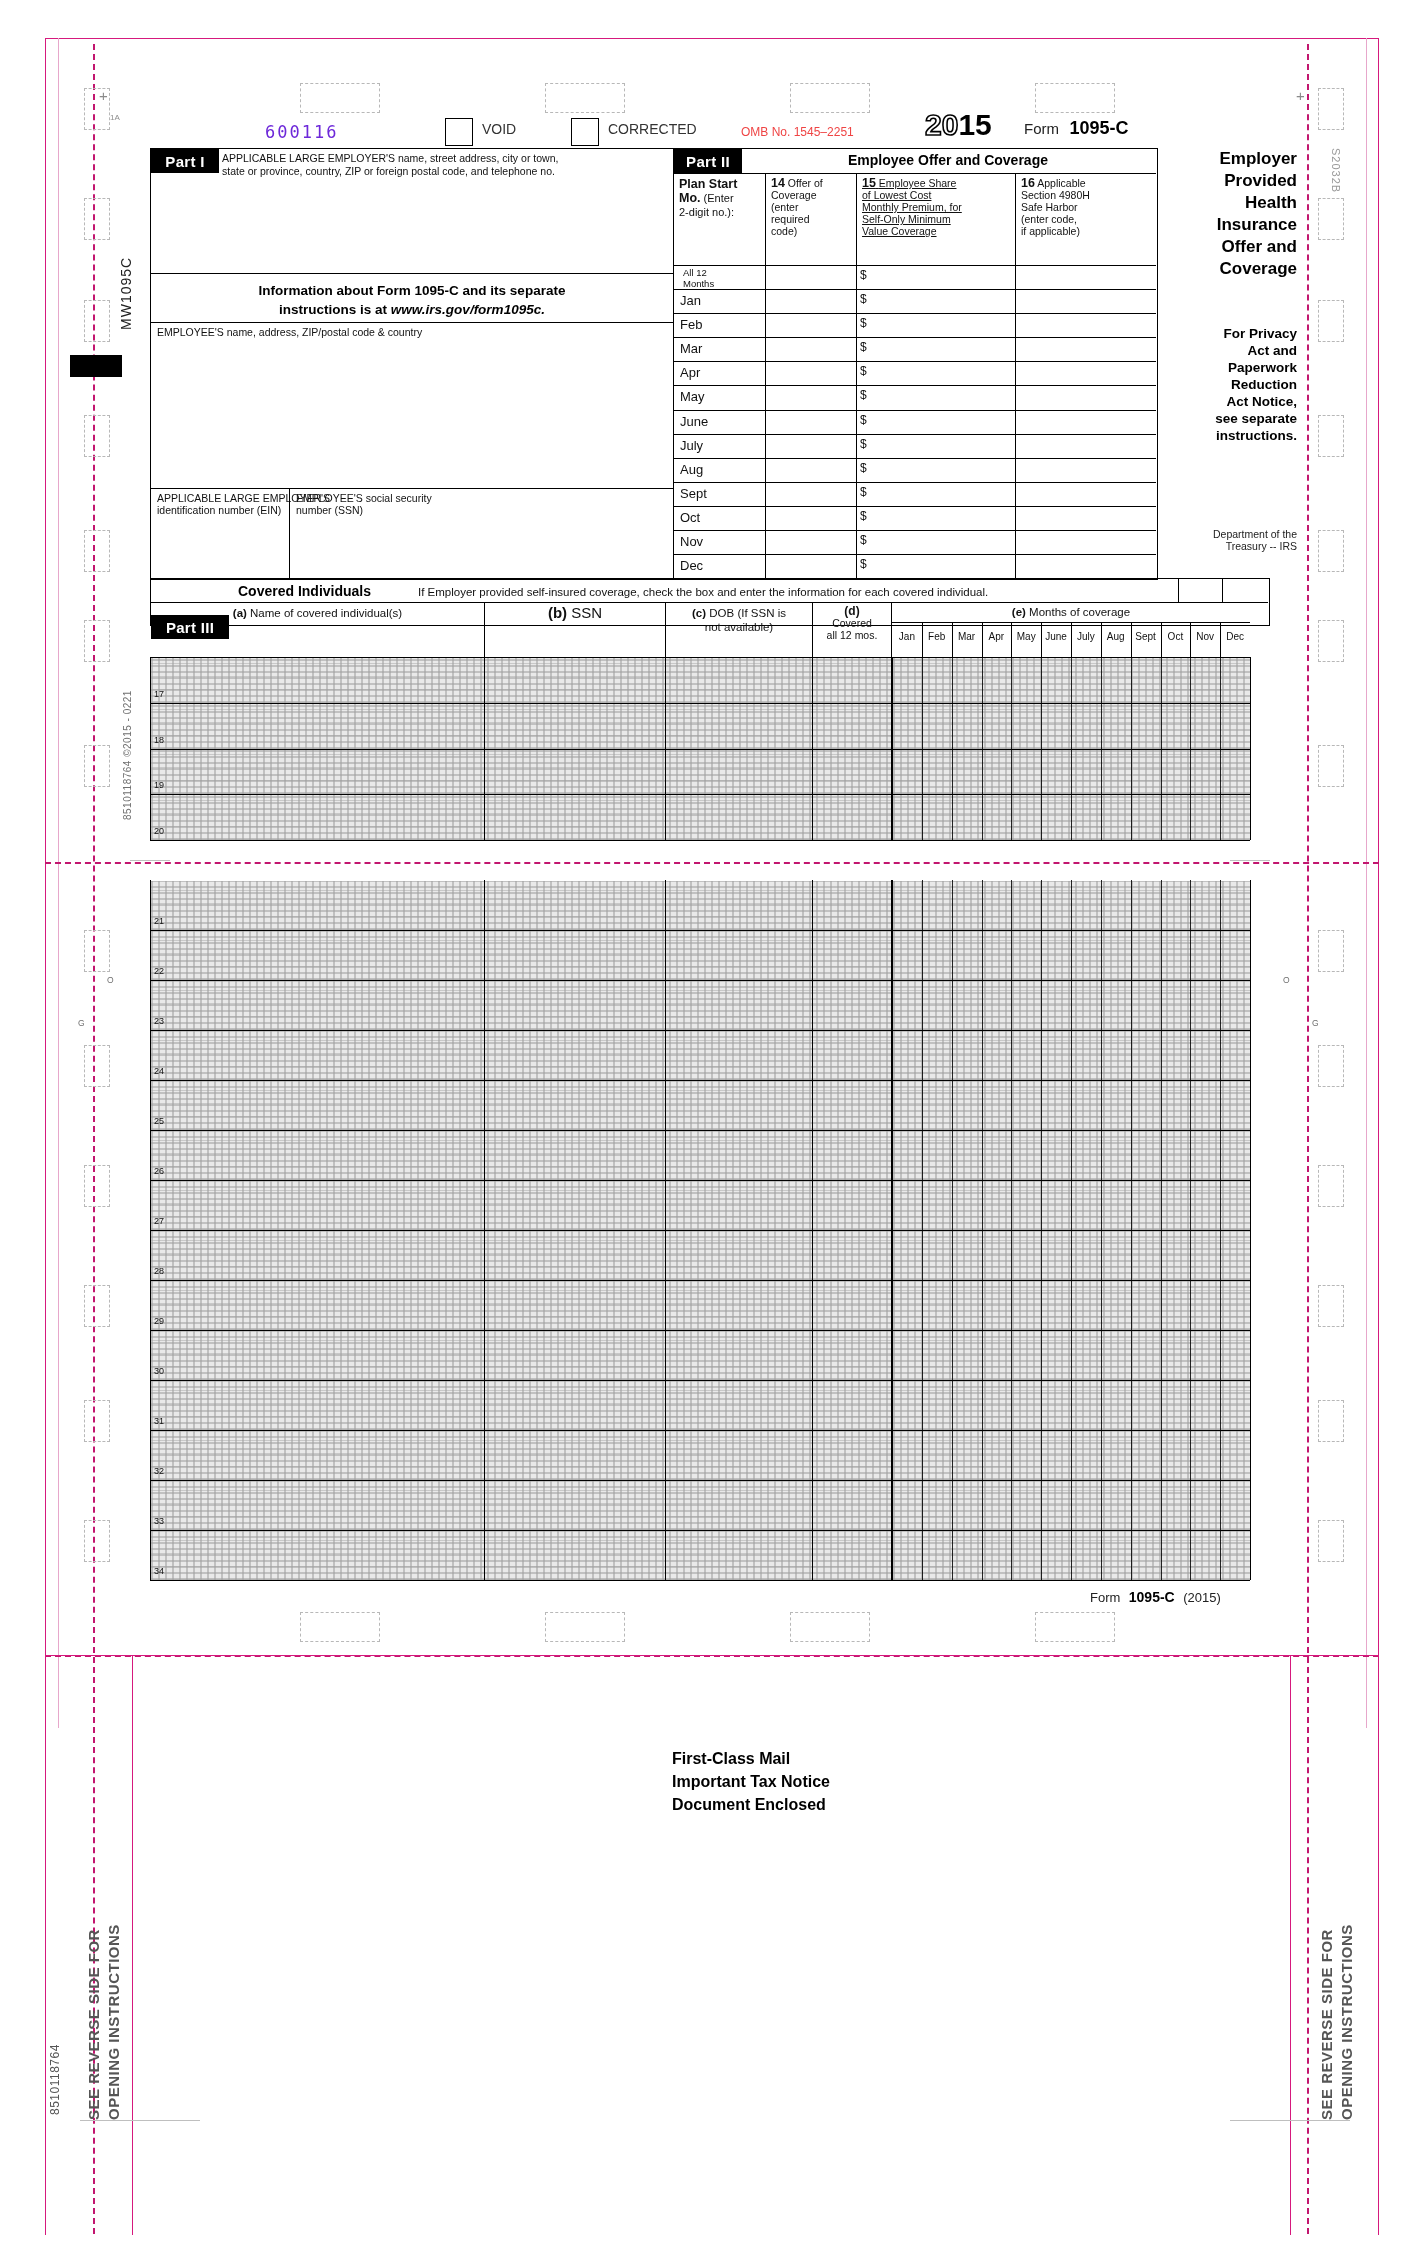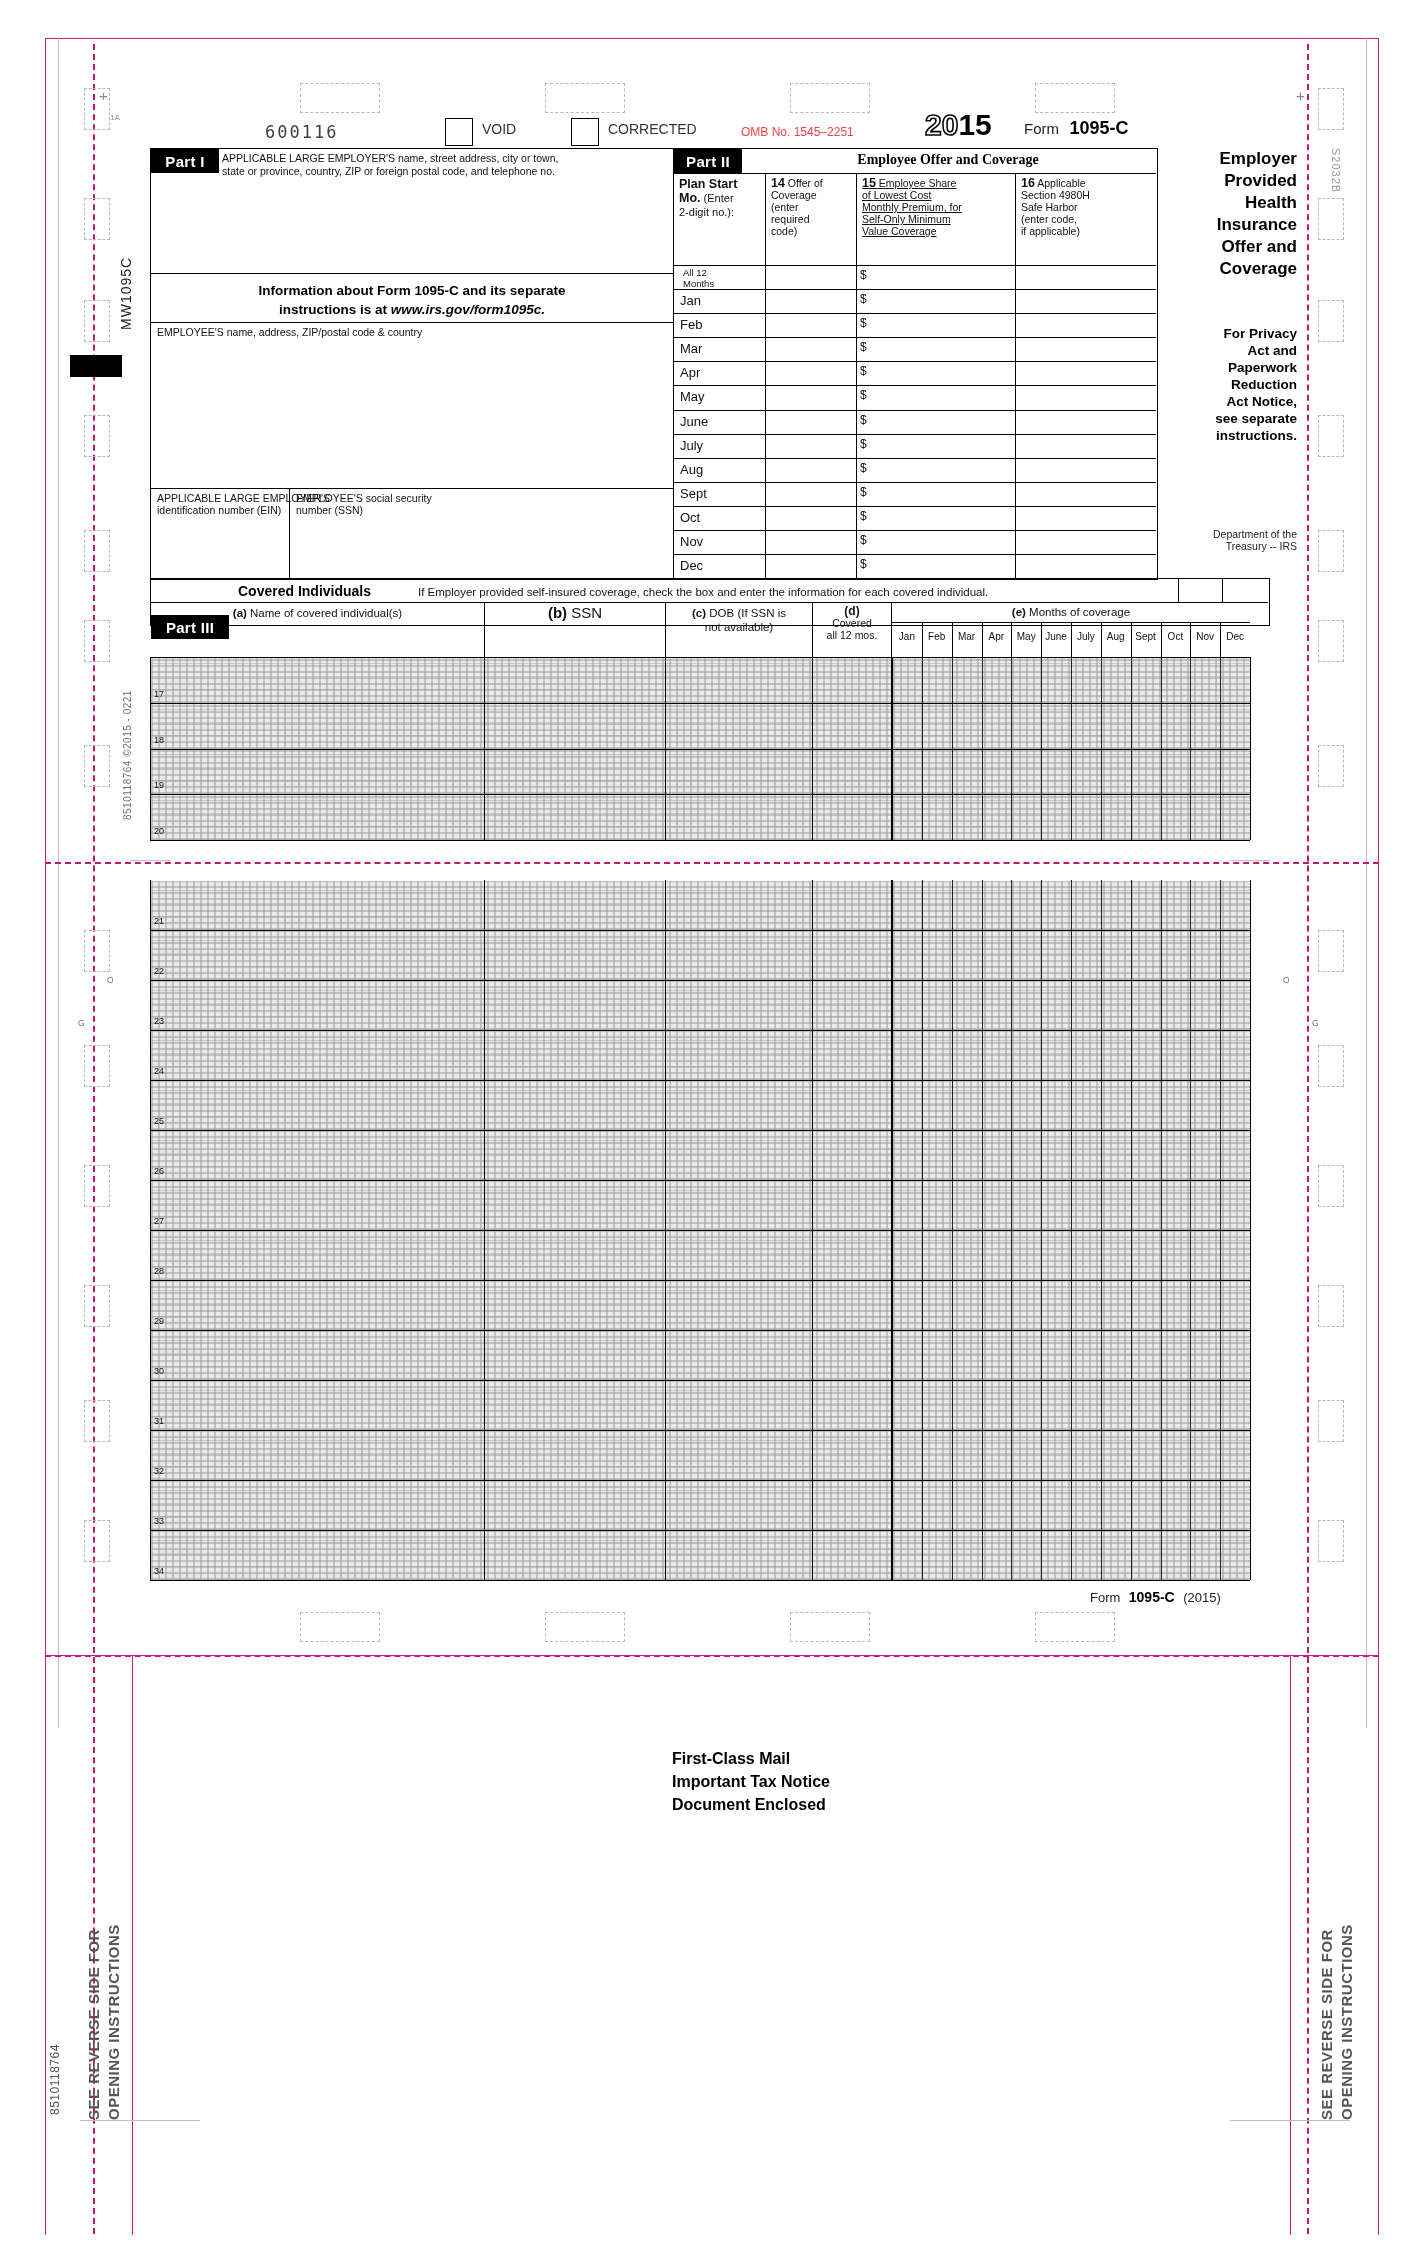--- a/index.html
+++ b/index.html
@@ -139,21 +139,21 @@
   <div class="vtxt vup" style="left:118px;top:330px;font-size:14px;color:#222;letter-spacing:1px;">MW1095C</div>
   <div class="vtxt vup" style="left:122px;top:820px;font-size:10px;color:#6f6f6f;letter-spacing:.5px;">8510118764 ©2015 - 0221</div>
   <div class="vtxt vdown" style="left:1342px;top:148px;font-size:11px;color:#9a9a9a;letter-spacing:1px;">S2032B</div>
   <div class="vtxt vup" style="left:48px;top:2115px;font-size:12px;color:#555;letter-spacing:.5px;">8510118764</div>
 
   <div class="abs lbl-xs" style="left:107px;top:975px;color:#6f6f6f;">O</div>
   <div class="abs lbl-xs" style="left:78px;top:1018px;color:#6f6f6f;">G</div>
   <div class="abs lbl-xs" style="left:1283px;top:975px;color:#6f6f6f;">O</div>
   <div class="abs lbl-xs" style="left:1312px;top:1018px;color:#6f6f6f;">G</div>
 
-  <div class="abs mono" style="left:265px;top:122px;font-size:17px;letter-spacing:2px;color:#404040;">600116</div>
+  <div class="abs mono" style="left:265px;top:122px;font-size:17px;letter-spacing:2px;color:#6d28d9;">600116</div>
 
   <div class="checkbox" style="left:445px;top:118px;width:26px;height:26px;"></div>
   <div class="abs lbl" style="left:482px;top:123px;font-size:14px;color:#333;">VOID</div>
 
   <div class="checkbox" style="left:571px;top:118px;width:26px;height:26px;"></div>
   <div class="abs lbl" style="left:608px;top:123px;font-size:14px;color:#333;">CORRECTED</div>
 
   <div class="abs lbl" style="left:741px;top:126px;font-size:12px;color:#ef4444;">OMB No. 1545–2251</div>
 
   <div class="abs" style="left:925px;top:108px;">
@@ -194,21 +194,21 @@
 
   <div class="abs bk" style="left:289px;top:489px;width:1px;height:89px;"></div>
 
   <div class="abs lbl" style="left:296px;top:492px;width:200px;font-size:10.5px;line-height:12.5px;color:#111;">EMPLOYEE'S social security</div>
   <div class="abs lbl" style="left:296px;top:504px;width:200px;font-size:10.5px;line-height:12.5px;color:#111;">number (SSN)</div>
   <div class="cell" style="left:290px;top:520px;width:383px;height:57px;"></div>
 
   <div class="abs bk" style="left:673px;top:148px;width:1px;height:430px;"></div>
 
   <div class="parttag" style="left:674px;top:149px;width:68px;height:24px;">Part II</div>
-  <div class="abs ctr bold" style="left:742px;top:152px;width:412px;font-size:14px;color:#000;font-family:Liberation Serif, serif;">Employee Offer and Coverage</div>
+  <div class="abs ctr bold" style="left:742px;top:152px;width:412px;font-size:14px;color:#000;">Employee Offer and Coverage</div>
   <div class="abs bk" style="left:673px;top:173px;width:483px;height:1px;"></div>
 
   <div class="abs" style="left:679px;top:177px;width:86px;font-size:12.5px;line-height:14px;color:#111;">
     <span class="bold">Plan Start</span><br>
     <span class="bold">Mo.</span><span style="font-size:11px;"> (Enter</span><br>
     <span style="font-size:11px;">2-digit no.):</span>
   </div>
 
   <div class="abs bk" style="left:765px;top:173px;width:1px;height:405px;"></div>
 

